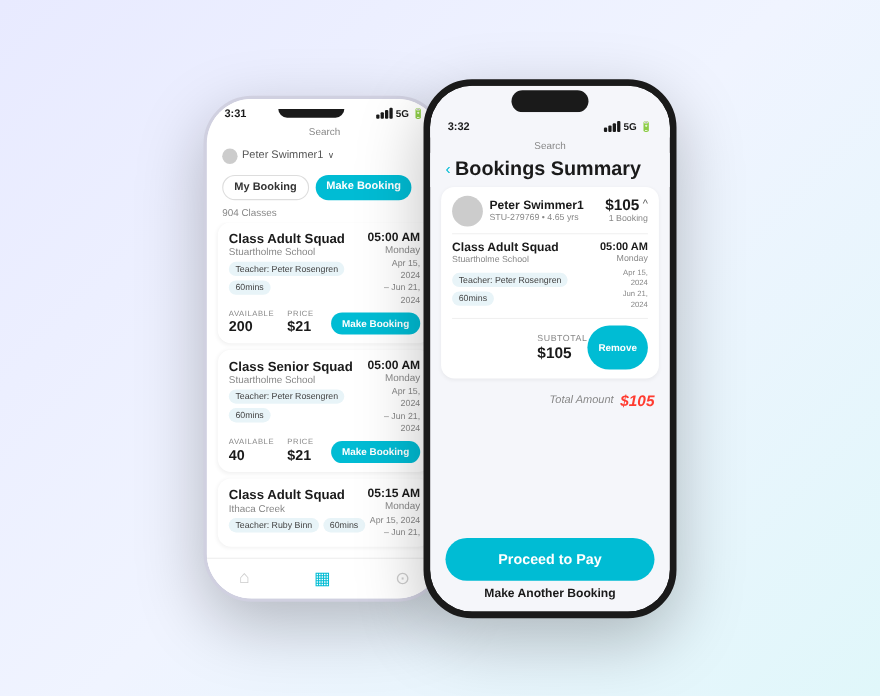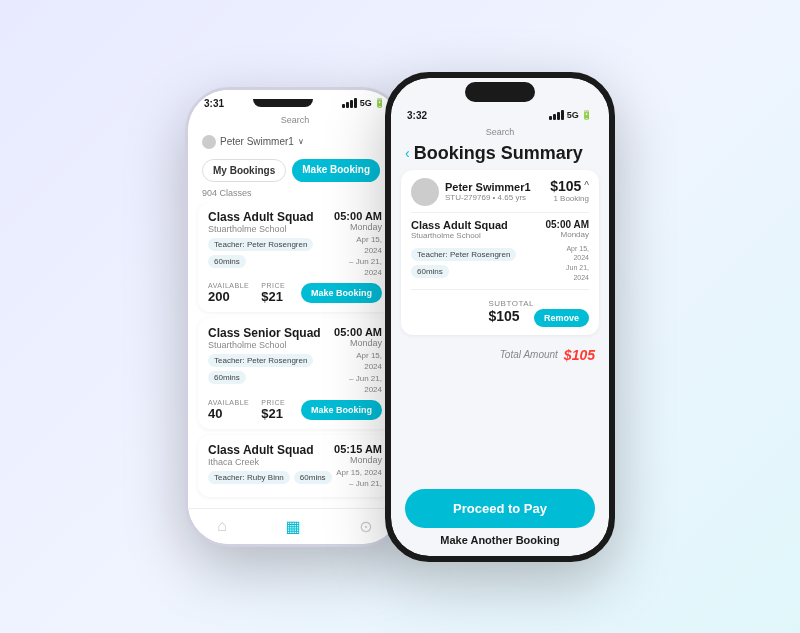--- a/index.html
+++ b/index.html
@@ -248,21 +248,21 @@
     }
     .class-date {
       font-size: 8px;
       color: #888;
       text-align: right;
       line-height: 1.4;
     }
     .class-bottom {
       display: flex;
       justify-content: space-between;
-      align-items: center;
+      align-items: flex-end;
       margin-top: 4px;
     }
     .avail-price {
       display: flex;
       gap: 12px;
     }
     .avail-block, .price-block {
       display: flex;
       flex-direction: column;
     }
@@ -438,25 +438,24 @@
     }
     .subtotal-val {
       font-size: 14px;
       font-weight: 700;
       color: #1a1a1a;
     }
     .remove-btn {
       background: #00bcd4;
       color: #fff;
       border-radius: 20px;
-      padding: 4px 10px;
+      padding: 15px 10px;
       font-size: 9px;
       font-weight: 600;
       cursor: pointer;
-      margin-top: 13px;
     }
 
     .total-row {
       display: flex;
       justify-content: flex-end;
       align-items: center;
       gap: 6px;
       padding: 6px 14px;
       flex-shrink: 0;
       font-style: italic;
@@ -530,21 +529,21 @@
       <div class="left-header">
         <div class="user-row">
           <div class="avatar-small"></div>
           <span class="user-name">Peter Swimmer1</span>
           <span class="chevron-down">∨</span>
         </div>
       </div>
 
       <div class="tabs-row">
         <div class="tab-btn tab-inactive">
-          <span>My Bookings</span>
+          <span>My Booking</span>
         </div>
         <div class="tab-btn tab-active">
           <span>Make Booking</span>
         </div>
       </div>
 
       <div class="class-count">904 Classes</div>
 
       <div class="scrollable-content">
 

